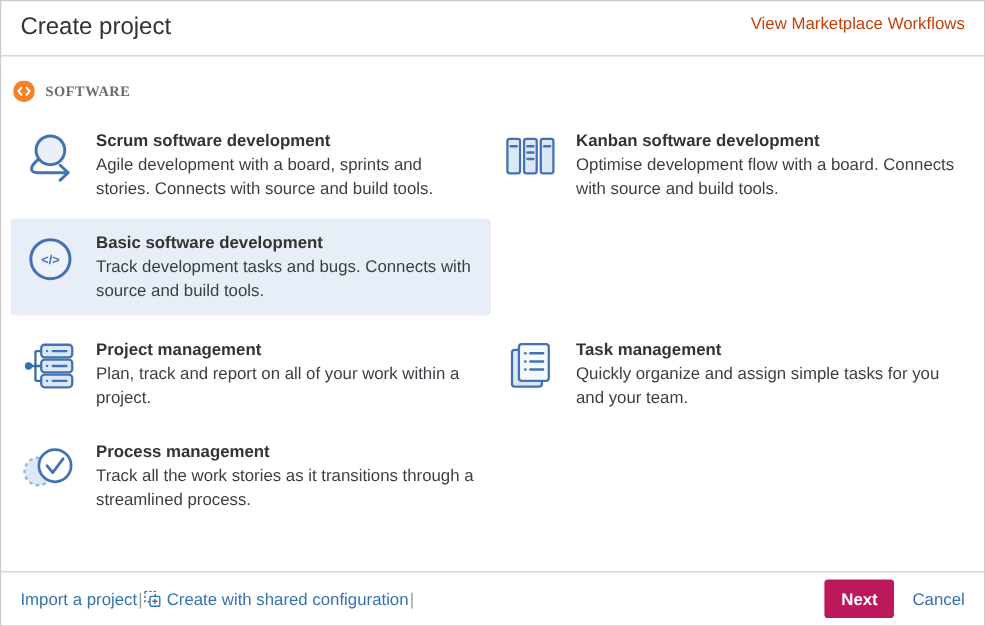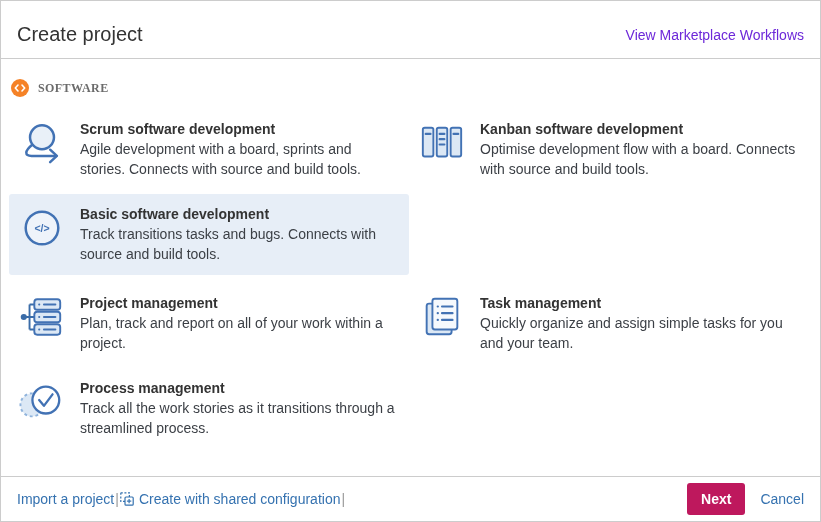--- a/index.html
+++ b/index.html
@@ -8,26 +8,26 @@
 
   .dialog {
     width: 821px; height: 522px;
     background: #fff;
     border: 1px solid #ccc;
     display: flex; flex-direction: column;
     overflow: hidden;
   }
 
   .dialog-header {
-    display: flex; justify-content: space-between; align-items: center;
-    padding: 22px 16px 12px 16px;
+    display: flex; justify-content: space-between; align-items: flex-start;
+    padding: 10px 16px 12px 16px;
     border-bottom: 1px solid #ccc;
   }
   .page-title { font-size: 20px; font-weight: normal; color: #333; }
-  .marketplace-link { font-size: 14px; color: #6d28d9; text-decoration: none; cursor: pointer; }
+  .marketplace-link { font-size: 14px; color: #c2410c; text-decoration: none; cursor: pointer; }
 
   .content { flex: 1; padding: 20px 10px 0 8px; overflow: hidden; }
 
   .section-header { display: flex; align-items: center; gap: 9px; margin: 0 0 12px 2px; font-family: Liberation Serif, serif; }
   .section-header .badge { width: 18px; height: 18px; flex: 0 0 18px; }
   .section-label { font-size: 12px; font-weight: bold; color: #6b6b6b; letter-spacing: .4px; }
 
   .cards { display: grid; grid-template-columns: 400px 1fr; row-gap: 4px; margin-bottom: 8px; }
   .card { display: flex; align-items: flex-start; padding: 11px 10px; border-radius: 3px; cursor: pointer; }
   .card.selected { background: #e7eef7; }
@@ -115,21 +115,21 @@
 
       <div class="card selected" style="grid-column:1;grid-row:2">
         <span class="card-icon">
           <svg width="46" height="46" viewBox="0 0 48 48">
             <circle cx="24" cy="24" r="17" fill="#eef3fa" stroke="#4272b4" stroke-width="2.6"></circle>
             <text x="24" y="28.5" text-anchor="middle" font-size="11" font-weight="bold" fill="#4272b4" font-family="'Liberation Sans',sans-serif">&lt;/&gt;</text>
           </svg>
         </span>
         <div class="card-text">
           <div class="card-title">Basic software development</div>
-          <div class="card-desc">Track transitions tasks and bugs. Connects with source and build tools.</div>
+          <div class="card-desc">Track development tasks and bugs. Connects with source and build tools.</div>
         </div>
       </div>
     </div>
 
 
     <div class="cards">
 
       <div class="card" style="grid-column:2;grid-row:1">
         <span class="card-icon">
           <svg width="46" height="46" viewBox="0 0 48 48">

